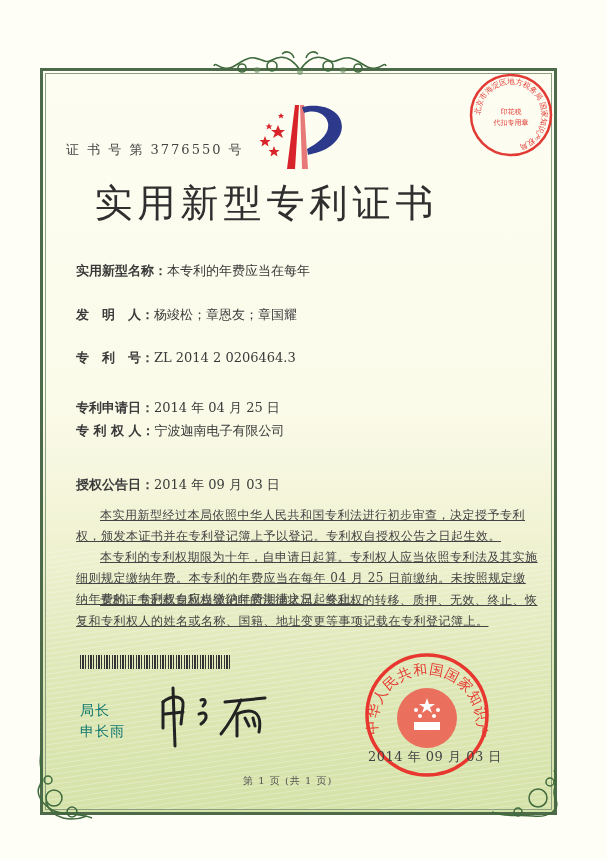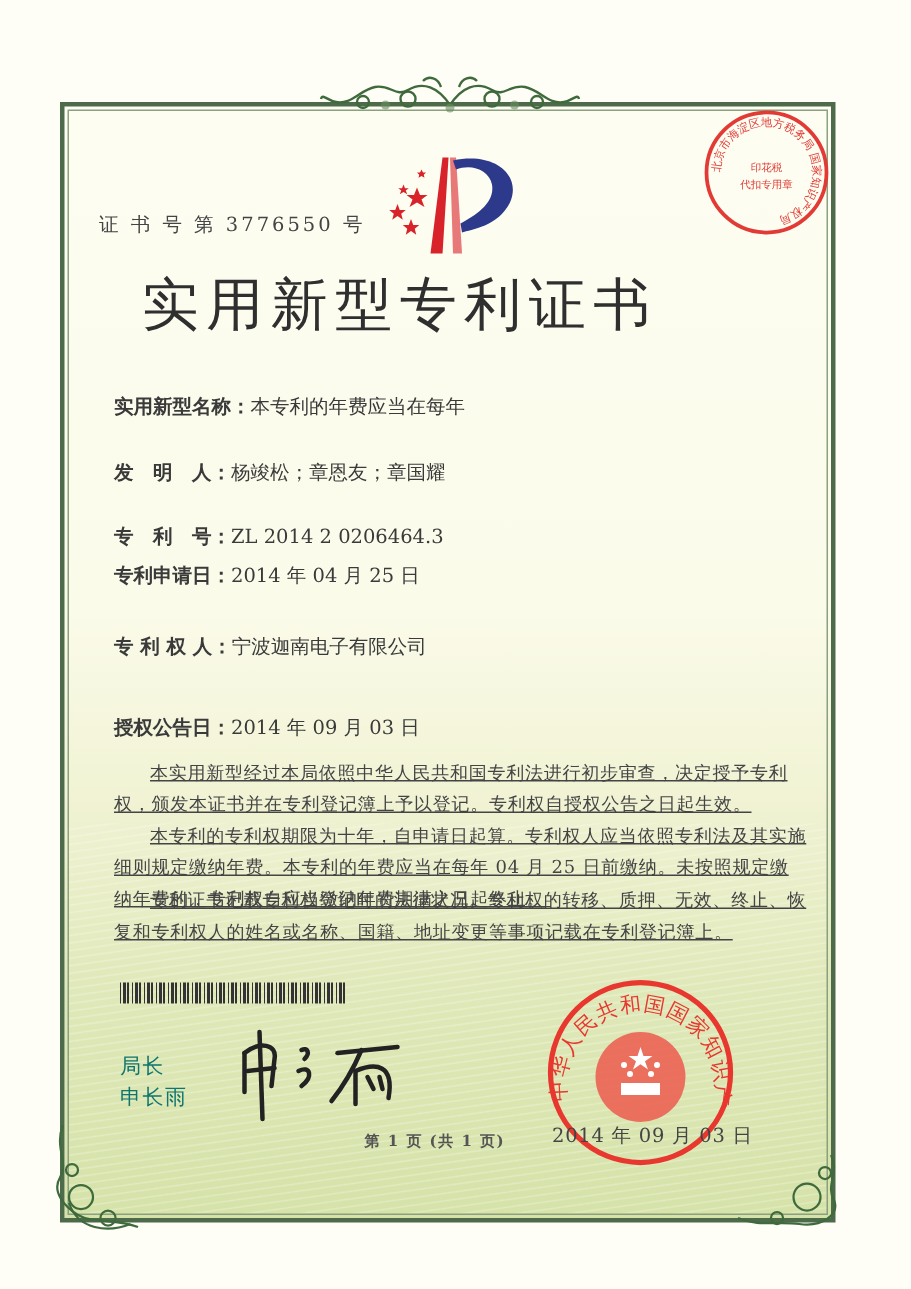--- a/index.html
+++ b/index.html
@@ -18,21 +18,21 @@
   .title{position:absolute;left:0;width:533px;top:178px;text-align:center;font-size:38px;letter-spacing:5px;color:#2f2f2f;font-family:"DejaVu Sans","Liberation Sans",sans-serif;}
   .field{position:absolute;left:76px;font-size:13px;color:#3a3a3a;white-space:nowrap;}
   .field .lbl{display:inline-block;font-weight:bold;}
   .para{position:absolute;left:76px;width:462px;font-size:12px;line-height:21px;color:#444;text-indent:2em;letter-spacing:0.5px;text-decoration:underline;}
   .barcode{position:absolute;left:80px;top:655px;width:150px;height:14px;
     background:repeating-linear-gradient(90deg,#333 0px,#333 1px,transparent 1px,transparent 2px,#333 2px,#333 4px,transparent 4px,transparent 5px,#333 5px,#333 6px,transparent 6px,transparent 8px);}
   .director{position:absolute;left:80px;font-size:14px;color:#0f766e;font-family:"DejaVu Sans","Liberation Sans",sans-serif;letter-spacing:1px;}
   .signature{position:absolute;left:155px;top:680px;width:120px;height:70px;}
   .seal-main{position:absolute;left:364px;top:652px;width:126px;height:126px;}
   .seal-date{position:absolute;left:368px;top:748px;font-size:13px;color:#444;letter-spacing:0.5px;}
-  .page-no{position:absolute;left:243px;top:754px;font-size:10px;color:#555;letter-spacing:1px;font-weight:bold;}
+  .page-no{position:absolute;left:243px;top:774px;font-size:10px;color:#555;letter-spacing:1px;}
 </style>
 </head>
 <body>
 
 <div class="frame">
   <div class="waves"></div>
 </div>
 
 <svg class="orn-top" viewBox="0 0 176 28">
   <g fill="none" stroke="#3f6a3c" stroke-width="1.6">
@@ -103,21 +103,21 @@
 
 <div class="field" style="top:262px">
   <span class="lbl">实用新型名称：</span><span>本专利的年费应当在每年</span>
 </div>
 <div class="field" style="top:306px">
   <span class="lbl">发　明　人：</span><span>杨竣松；章恩友；章国耀</span>
 </div>
 <div class="field" style="top:349px">
   <span class="lbl">专　利　号：</span><span>ZL 2014 2 0206464.3</span>
 </div>
-<div class="field" style="top:375px">
+<div class="field" style="top:399px">
   <span class="lbl">专利申请日：</span><span>2014 年 04 月 25 日</span>
 </div>
 <div class="field" style="top:422px">
   <span class="lbl">专 利 权 人：</span><span>宁波迦南电子有限公司</span>
 </div>
 <div class="field" style="top:476px">
   <span class="lbl">授权公告日：</span><span>2014 年 09 月 03 日</span>
 </div>
 
 <div class="para" style="top:505px">本实用新型经过本局依照中华人民共和国专利法进行初步审查，决定授予专利权，颁发本证书并在专利登记簿上予以登记。专利权自授权公告之日起生效。</div>

